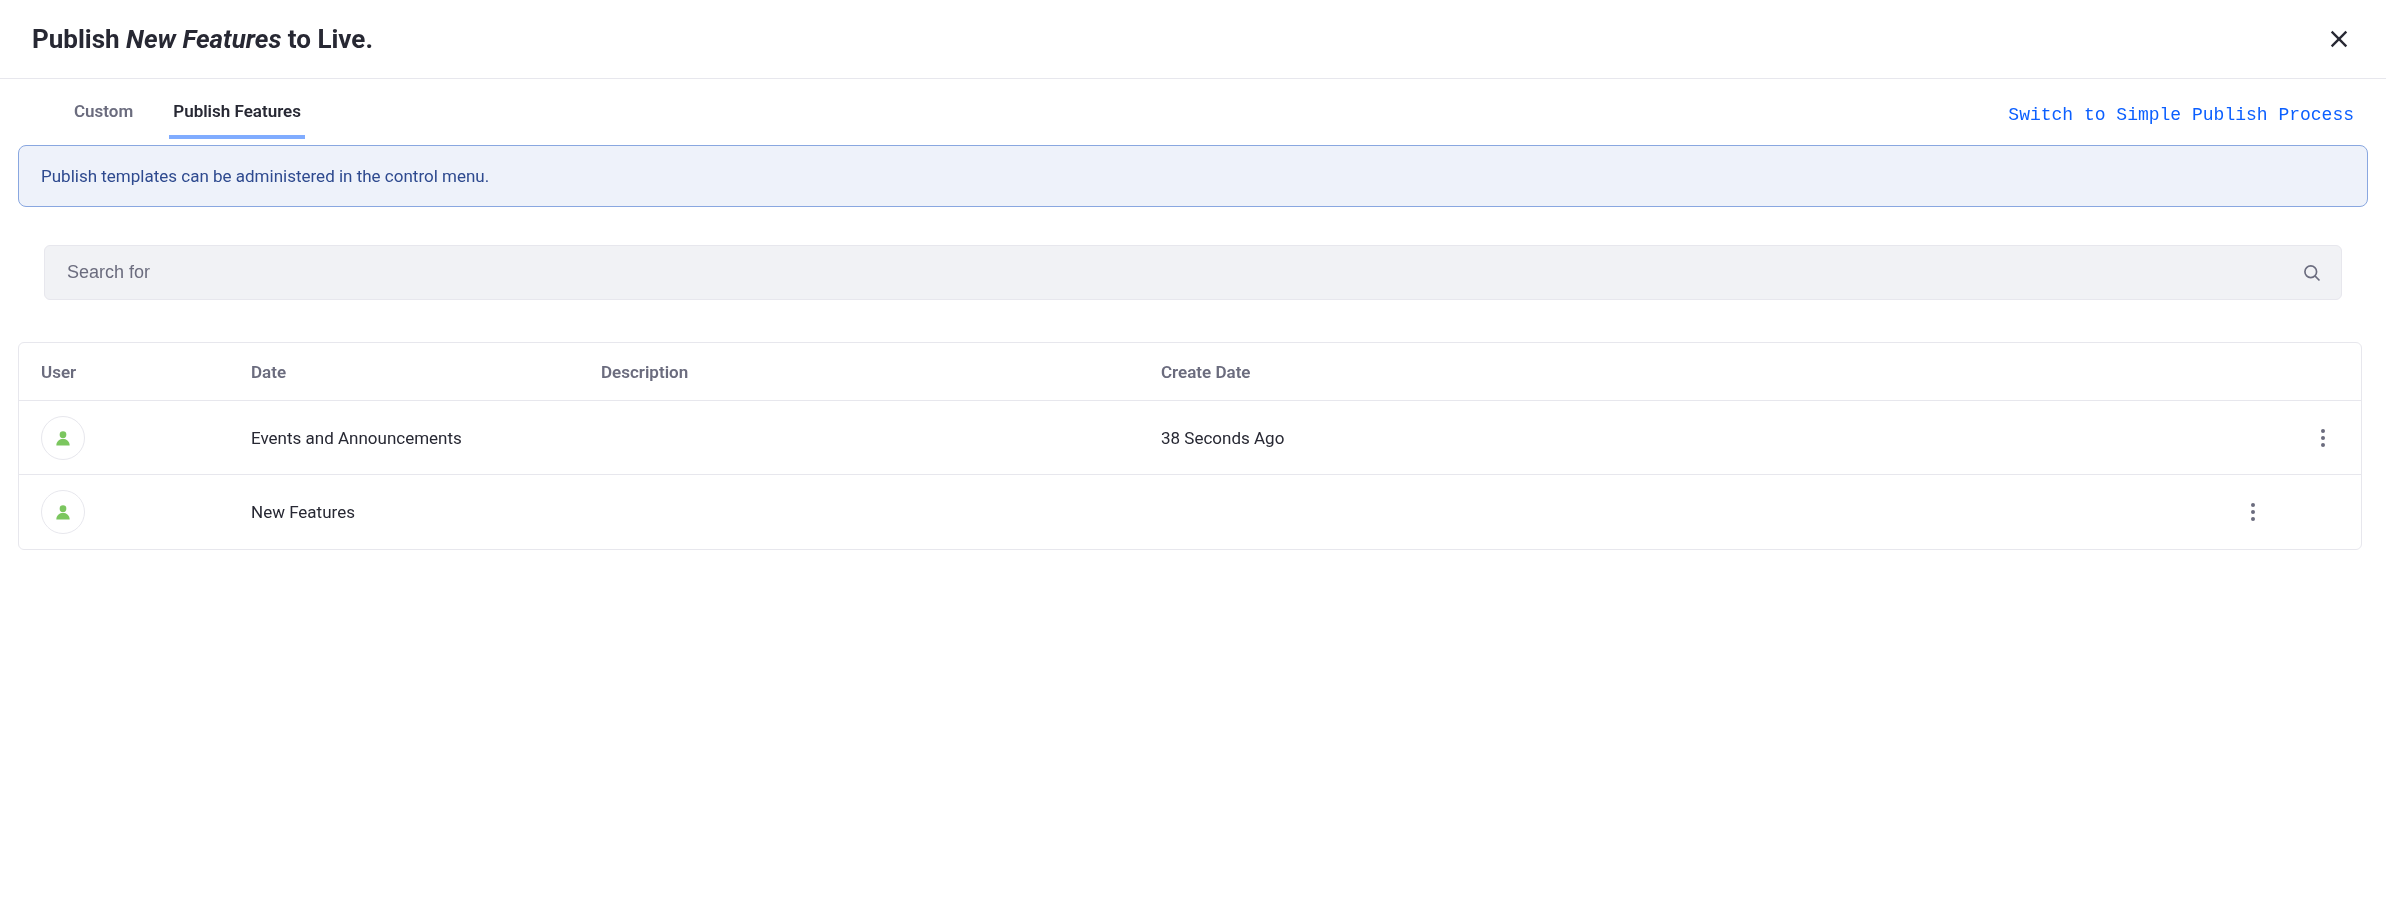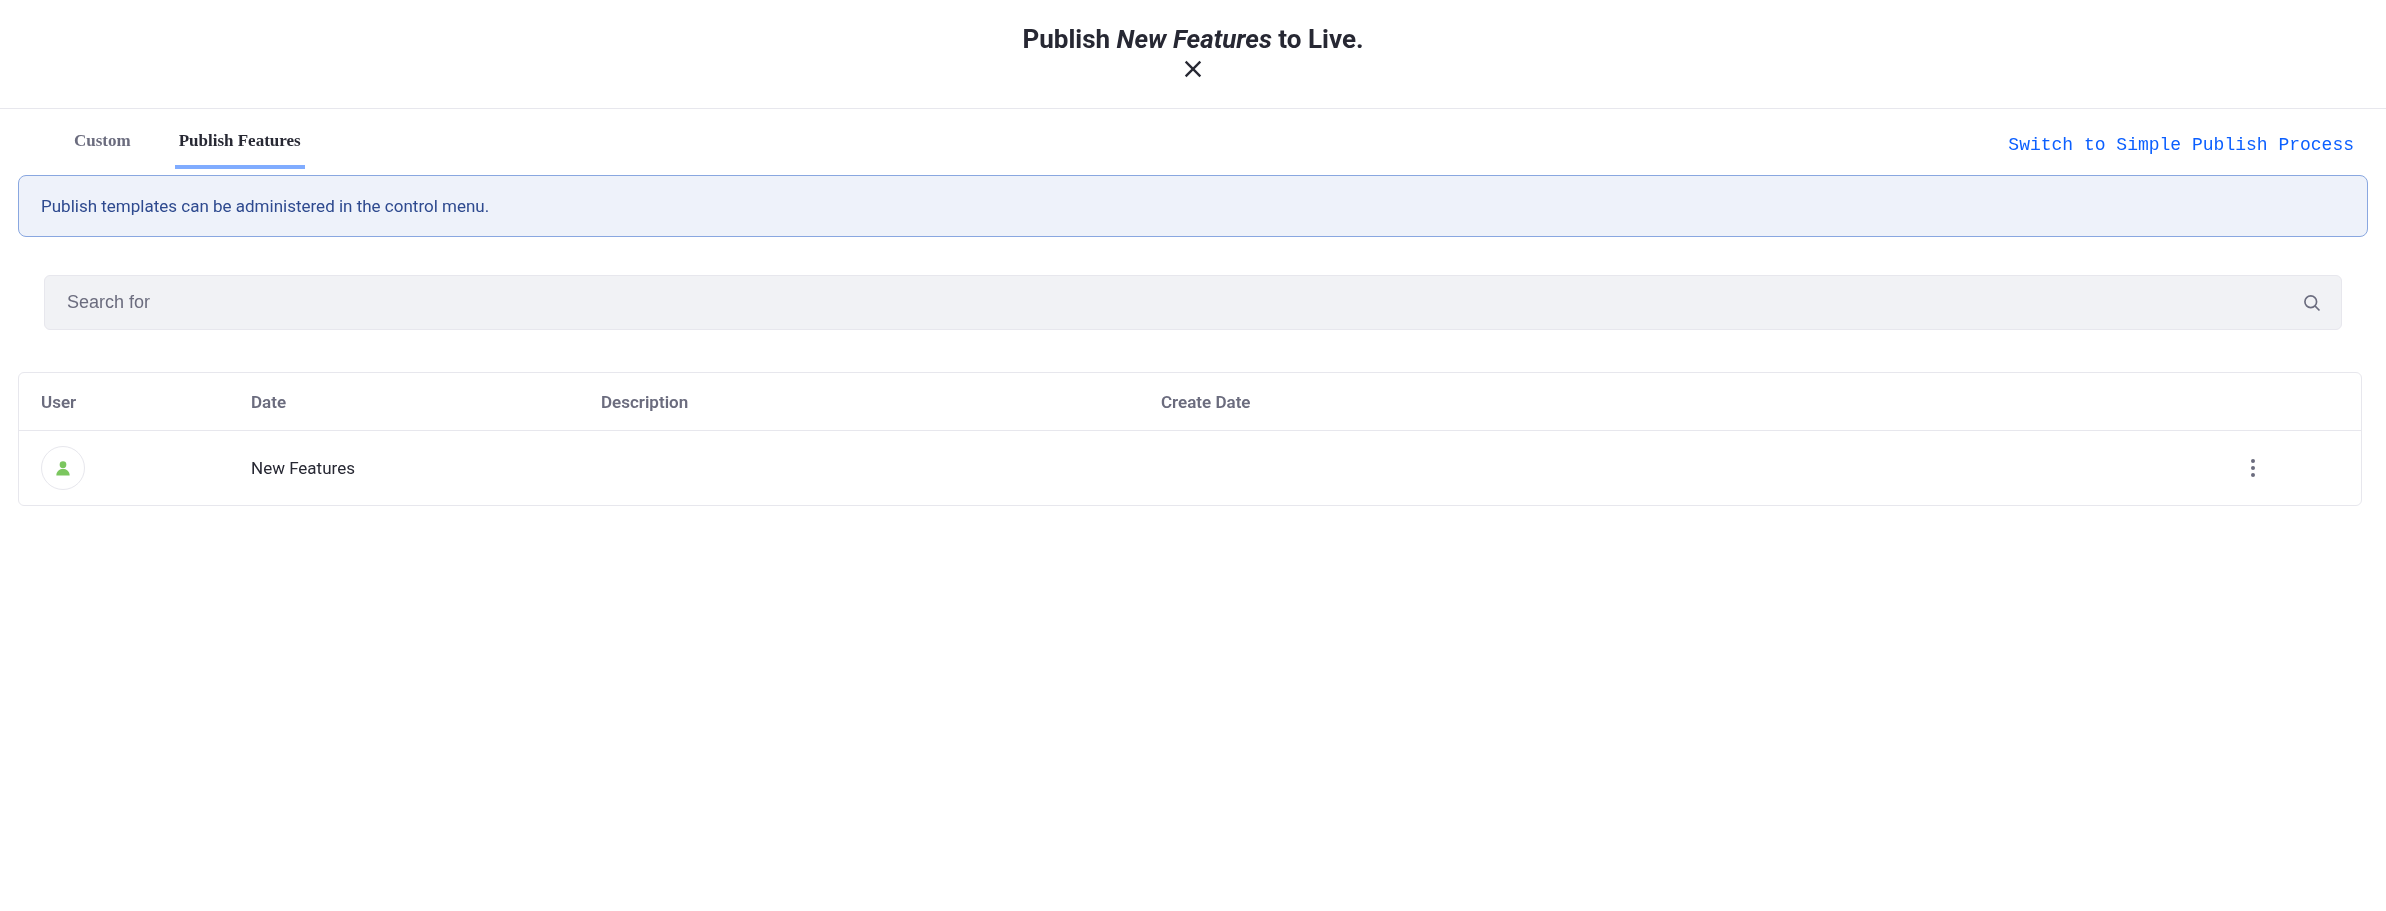--- a/index.html
+++ b/index.html
@@ -8,21 +8,20 @@
       background: #ffffff;
       color: #272833;
       font-size: 16px;
     }
     .modal-header {
       display: flex;
       justify-content: space-between;
       align-items: center;
       padding: 24px 32px;
       border-bottom: 1px solid #e7e7ed;
-      flex-direction: column;
     }
     .modal-title {
       font-size: 26px;
       font-weight: 700;
       color: #272833;
     }
     .modal-title .italic {
       font-style: italic;
     }
     .close-btn {
@@ -42,23 +41,22 @@
     }
     .tab-row {
       display: flex;
       justify-content: space-between;
       align-items: flex-end;
       padding: 0 32px;
       margin-top: 10px;
     }
     .tabs {
       display: flex;
-      gap: 40px;
+      gap: 32px;
       padding-left: 38px;
-      font-family: Liberation Serif, serif;
     }
     .tab {
       font-size: 17px;
       font-weight: 600;
       color: #6b6c7e;
       padding: 12px 4px 14px 4px;
       cursor: pointer;
       border-bottom: 4px solid transparent;
     }
     .tab.active {
@@ -198,20 +196,40 @@
 
   <div class="table-card">
     <div class="thead">
       <div class="th">User</div>
       <div class="th">Date</div>
       <div class="th">Description</div>
       <div class="th">Create Date</div>
       <div class="th"></div>
     </div>
 
+    <div class="trow">
+      <div class="td">
+        <div class="avatar">
+          <svg viewBox="0 0 24 24" fill="#7bc65f">
+            <circle cx="12" cy="8" r="4"></circle>
+            <path d="M4 21c0-4.4 3.6-8 8-8s8 3.6 8 8"></path>
+          </svg>
+        </div>
+      </div>
+      <div class="td">Events and Announcements</div>
+      <div class="td"></div>
+      <div class="td">38 Seconds Ago</div>
+      <button class="kebab-btn">
+        <svg viewBox="0 0 4 18" fill="#6b6c7e">
+          <circle cx="2" cy="2" r="2"></circle>
+          <circle cx="2" cy="9" r="2"></circle>
+          <circle cx="2" cy="16" r="2"></circle>
+        </svg>
+      </button>
+    </div>
 
     <div class="trow">
       <div class="td">
         <div class="avatar">
           <svg viewBox="0 0 24 24" fill="#7bc65f">
             <circle cx="12" cy="8" r="4"></circle>
             <path d="M4 21c0-4.4 3.6-8 8-8s8 3.6 8 8"></path>
           </svg>
         </div>
       </div>

